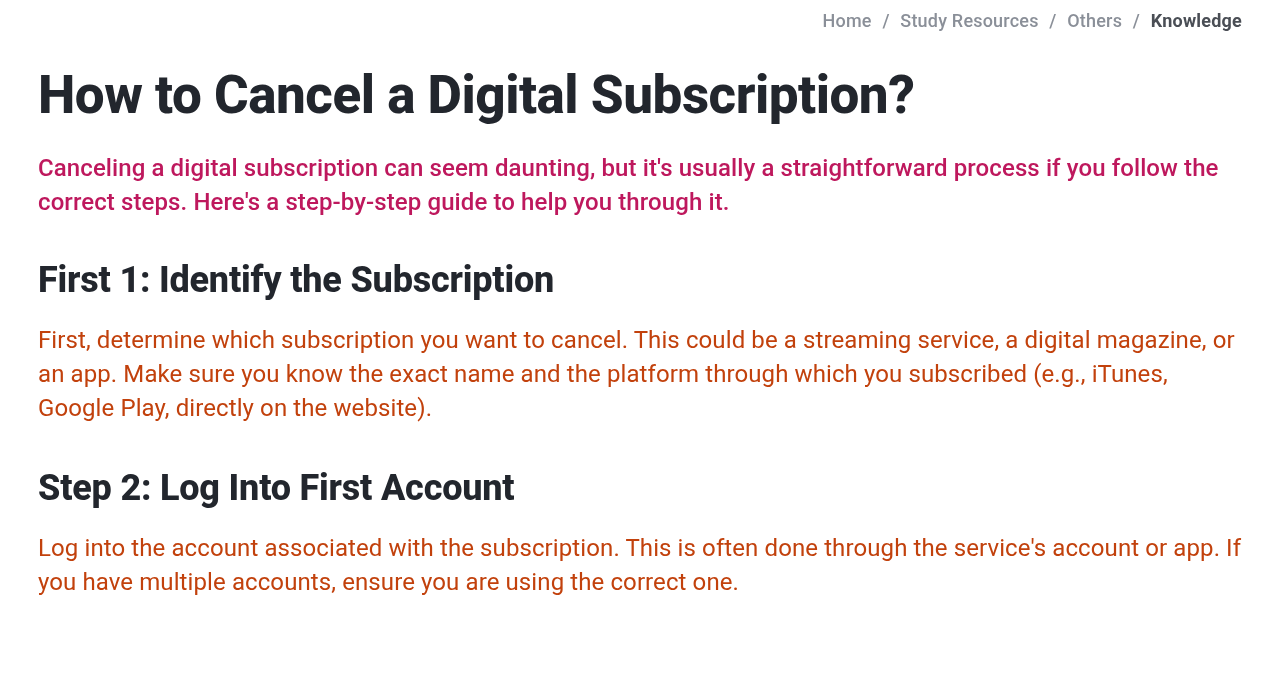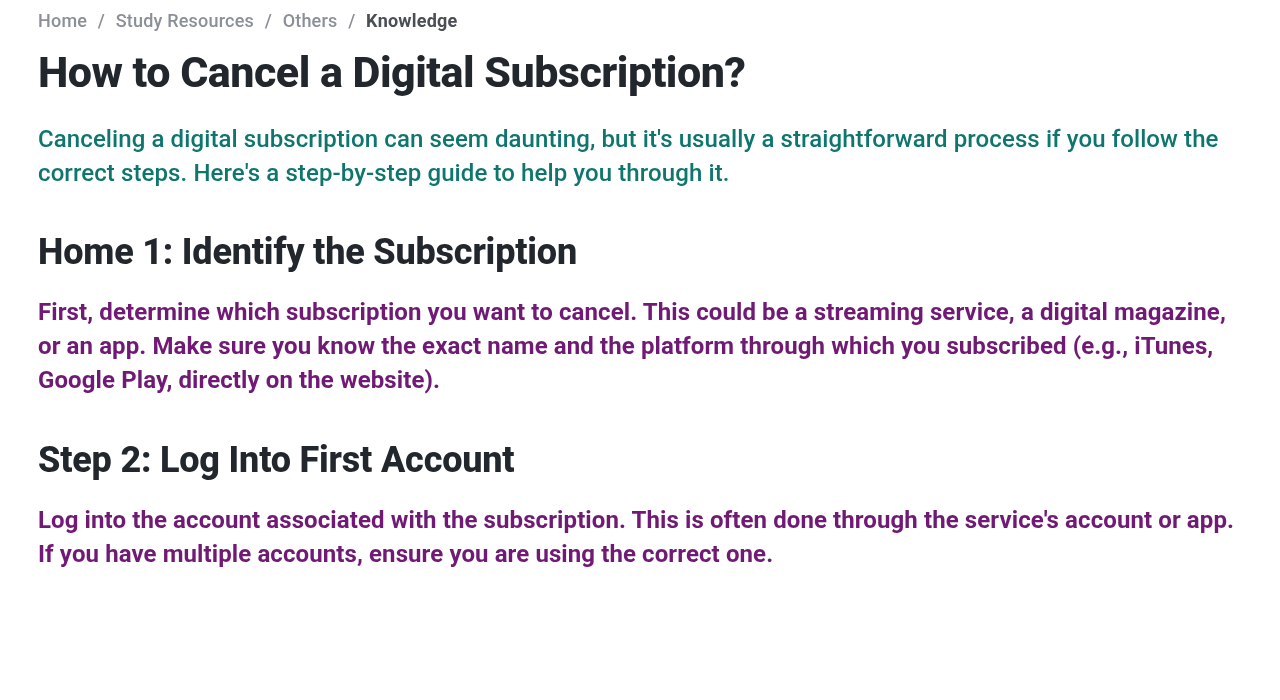--- a/index.html
+++ b/index.html
@@ -11,64 +11,65 @@
     font-family: -apple-system, BlinkMacSystemFont, "Segoe UI", Roboto, "Helvetica Neue", Arial, sans-serif;
     background: #ffffff;
     color: #2a2e36;
     padding: 10px 38px 20px 38px;
     width: 1280px;
   }
   .breadcrumb {
     font-size: 18px;
     color: #8a8f98;
     font-weight: 500;
-    margin-bottom: 17px;
+    margin-bottom: 34px;
     letter-spacing: 0.2px;
+    text-align: right;
   }
   .breadcrumb .crumb {
     color: #8a8f98;
     text-decoration: none;
   }
   .breadcrumb .sep {
     margin: 0 6px;
     color: #8a8f98;
   }
   .breadcrumb .current {
     color: #4a4e55;
     font-weight: 700;
   }
   h1.title {
-    font-size: 43px;
+    font-size: 53px;
     font-weight: 800;
     color: #22262d;
     letter-spacing: -0.5px;
     line-height: 1.15;
     margin-bottom: 26px;
   }
   p.intro {
     font-size: 24px;
-    color: #0f766e;
+    color: #be185d;
     line-height: 1.4;
     font-weight: 500;
     letter-spacing: 0.1px;
     margin-bottom: 40px;
   }
   h2.step-heading {
     font-size: 36px;
     font-weight: 800;
     color: #22262d;
     letter-spacing: -0.2px;
     margin-bottom: 22px;
     margin-top: 10px;
   }
   p.step-body {
     font-size: 24px;
-    color: #701a75;
+    color: #c2410c;
     line-height: 1.42;
-    font-weight: 700;
+    font-weight: 400;
     letter-spacing: 0.1px;
     margin-bottom: 42px;
   }
 </style>
 </head>
 <body>
 
 <nav class="breadcrumb">
   <a href="#" class="crumb">Home</a>
   <span class="sep">/</span>
@@ -76,17 +77,17 @@
   <span class="sep">/</span>
   <a href="#" class="crumb">Others</a>
   <span class="sep">/</span>
   <span class="current">Knowledge</span>
 </nav>
 
 <h1 class="title">How to Cancel a Digital Subscription?</h1>
 
 <p class="intro">Canceling a digital subscription can seem daunting, but it's usually a straightforward process if you follow the correct steps. Here's a step-by-step guide to help you through it.</p>
 
-<h2 class="step-heading">Home 1: Identify the Subscription</h2>
+<h2 class="step-heading">First 1: Identify the Subscription</h2>
 <p class="step-body">First, determine which subscription you want to cancel. This could be a streaming service, a digital magazine, or an app. Make sure you know the exact name and the platform through which you subscribed (e.g., iTunes, Google Play, directly on the website).</p>
 
 <h2 class="step-heading">Step 2: Log Into First Account</h2>
 <p class="step-body">Log into the account associated with the subscription. This is often done through the service's account or app. If you have multiple accounts, ensure you are using the correct one.</p>
 
 </body></html>

